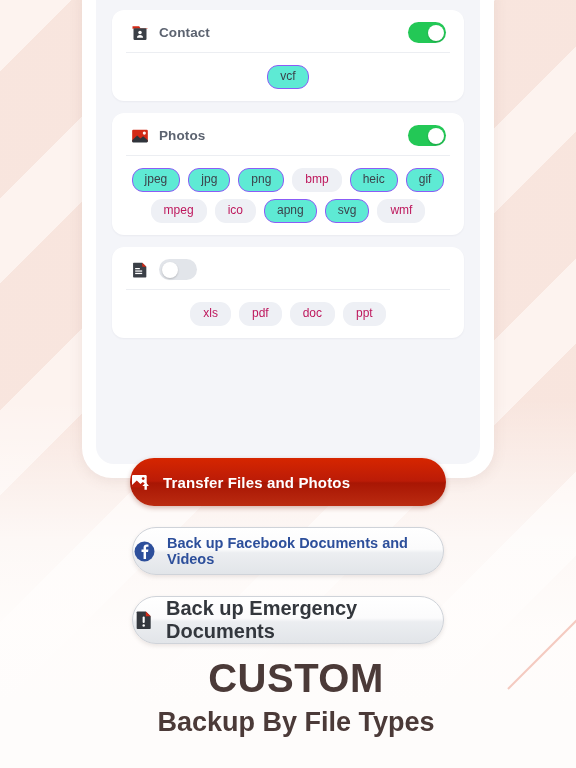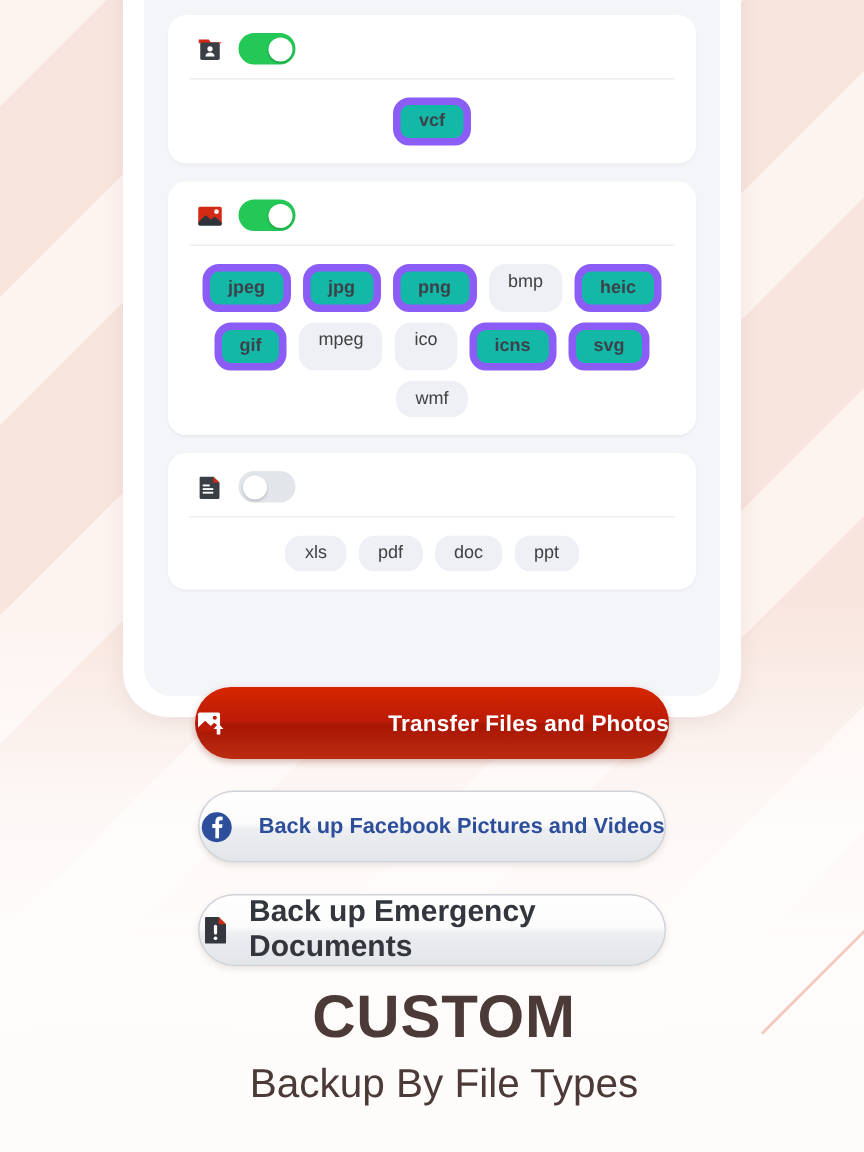--- a/index.html
+++ b/index.html
@@ -150,47 +150,46 @@
 
   .chip-row {
     display: flex;
     flex-wrap: wrap;
     justify-content: center;
     gap: 7px 8px;
     padding: 12px 14px 2px 14px;
   }
   .chip {
     font-size: 12px;
-    color: #404040;
+    color: #be185d;
     padding: 4px 12px 5px 12px;
     border-radius: 11px;
     background: #eef0f5;
     border: 1px solid transparent;
     line-height: 13px;
     white-space: nowrap;
   }
   .chip.selected {
-    background: #14b8a6;
-    border: 5px solid #8b5cf6;
+    background: #5eead4;
+    border: 1px solid #8b5cf6;
     color: #3c424b;
-    font-weight: bold;
   }
 
   
   #actions {
     position: absolute;
     z-index: 6;
     left: 0;
     right: 0;
     top: 458px;
   }
   .action-btn {
     display: flex;
     align-items: center;
-    justify-content: space-between;
+    justify-content: flex-start;
     box-sizing: border-box;
     margin: 0 auto 21px auto;
     border-radius: 26px;
     height: 48px;
     cursor: pointer;
   }
   #btn-transfer {
     width: 316px;
     background: linear-gradient(to bottom, #d62600 0%, #bb1b07 48%, #a81604 52%, #bb2b10 100%);
     box-shadow: 0 2px 5px rgba(120, 30, 10, 0.30);
@@ -238,21 +237,21 @@
   #headline-title {
     font-size: 40px;
     font-weight: bold;
     color: #4b3a38;
     letter-spacing: 0.5px;
     line-height: 46px;
     margin: 0;
   }
   #headline-sub {
     font-size: 27px;
-    font-weight: normal;
+    font-weight: bold;
     color: #4b3a38;
     line-height: 34px;
     margin: 4px 0 0 0;
   }
 </style>
 </head>
 <body>
 
 <div id="bg-layer"></div>
 <div id="bg-stripes"></div>
@@ -263,51 +262,53 @@
   <div id="phone-screen">
     <div id="screen-scroll">
         <div class="category-card">
           <div class="cat-header">
             <svg viewBox="0 0 24 24" class="cat-icon">
               <path d="M3 4h8l1.6 2.2H21V7H3z" fill="#d32a16"></path>
               <rect x="4.2" y="6.4" width="15.6" height="14" rx="1.4" fill="#3a3f46"></rect>
               <circle cx="12" cy="11.4" r="2.1" fill="#ffffff"></circle>
               <path d="M8.3 17.6c0-2.1 1.7-3.3 3.7-3.3s3.7 1.2 3.7 3.3z" fill="#ffffff"></path>
             </svg>
+            <div class="cat-label">Contact</div>
             <div class="toggle on">
               <div class="knob"></div>
             </div>
           </div>
           <div class="cat-divider"></div>
           <div class="chip-row">
             <div class="chip selected">vcf</div>
           </div>
         </div>
         <div class="category-card">
           <div class="cat-header">
             <svg viewBox="0 0 24 24" class="cat-icon">
               <rect x="2.6" y="4.6" width="18.8" height="14.6" rx="1.3" fill="#d32a16"></rect>
               <circle cx="17.2" cy="8.5" r="1.9" fill="#ffffff" opacity=".95"></circle>
               <path d="M2.6 17 8.6 11.4l4 3.6 3.2-2.6 5.6 4.8v1.2a1.3 1.3 0 0 1-1.3 1.3H3.9A1.3 1.3 0 0 1 2.6 18.6z" fill="#2f343b"></path>
             </svg>
+            <div class="cat-label">Photos</div>
             <div class="toggle on">
               <div class="knob"></div>
             </div>
           </div>
           <div class="cat-divider"></div>
           <div class="chip-row">
             <div class="chip selected">jpeg</div>
             <div class="chip selected">jpg</div>
             <div class="chip selected">png</div>
             <div class="chip">bmp</div>
             <div class="chip selected">heic</div>
             <div class="chip selected">gif</div>
             <div class="chip">mpeg</div>
             <div class="chip">ico</div>
-            <div class="chip selected">icns</div>
+            <div class="chip selected">apng</div>
             <div class="chip selected">svg</div>
             <div class="chip">wmf</div>
           </div>
         </div>
         <div class="category-card">
           <div class="cat-header">
             <svg viewBox="0 0 24 24" class="cat-icon">
               <path d="M4.6 3.4h10.1L19.6 8v12.2a.9.9 0 0 1-.9.9H4.6a.9.9 0 0 1-.9-.9V4.3a.9.9 0 0 1 .9-.9z" fill="#3a3f46"></path>
               <path d="M14.7 3.4 19.6 8h-4.9z" fill="#d32a16"></path>
               <rect x="6.2" y="9.6" width="5.6" height="1.5" fill="#ffffff"></rect>
@@ -338,21 +339,21 @@
         <path d="M2.2 15.2 7.4 10.4l4 3.7 2.6-2.2 4.2 3.5v1.4a1.2 1.2 0 0 1-1.2 1.2H3.4a1.2 1.2 0 0 1-1.2-1.2z" fill="#bb1b07"></path>
         <path d="M17.1 12.4l3.6 4h-2.3v4h-2.6v-4h-2.3z" fill="#ffffff"></path>
       </svg>
       <span class="btn-text">Transfer Files and Photos</span>
     </div>
     <div class="action-btn" id="btn-facebook">
       <svg viewBox="0 0 24 24" class="btn-icon">
         <circle cx="12" cy="12" r="10.4" fill="#2d4f9b"></circle>
         <path d="M13.6 12.6h2.1l.35-2.7h-2.45V8.4c0-.78.22-1.3 1.33-1.3h1.2V4.7a18 18 0 0 0-1.9-.1c-1.9 0-3.2 1.16-3.2 3.3v1.9H8.9v2.7h2.13v7.2h2.57z" fill="#ffffff"></path>
       </svg>
-      <span class="btn-text">Back up Facebook Pictures and Videos</span>
+      <span class="btn-text">Back up Facebook Documents and Videos</span>
     </div>
     <div class="action-btn" id="btn-emergency">
       <svg viewBox="0 0 24 24" class="btn-icon">
         <path d="M4.9 2.6h9.1L19.3 7.9v13.1a.9.9 0 0 1-.9.9H4.9a.9.9 0 0 1-.9-.9V3.5a.9.9 0 0 1 .9-.9z" fill="#34383e"></path>
         <path d="M14 2.6 19.3 7.9H14z" fill="#d32a16"></path>
         <rect x="10.5" y="8.2" width="2.3" height="7.1" rx="1.1" fill="#ffffff"></rect>
         <circle cx="11.65" cy="18" r="1.35" fill="#ffffff"></circle>
       </svg>
       <span class="btn-text">Back up Emergency Documents</span>
     </div>

